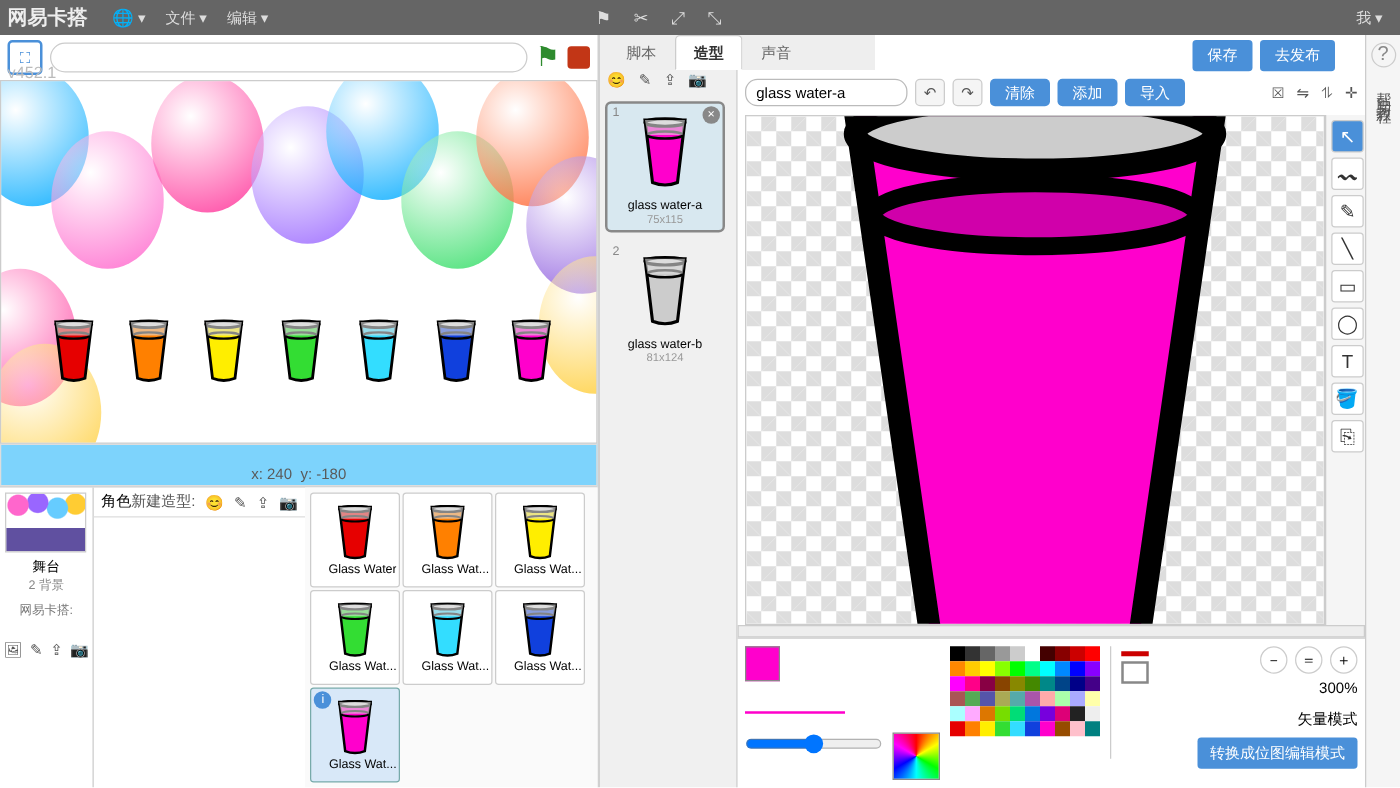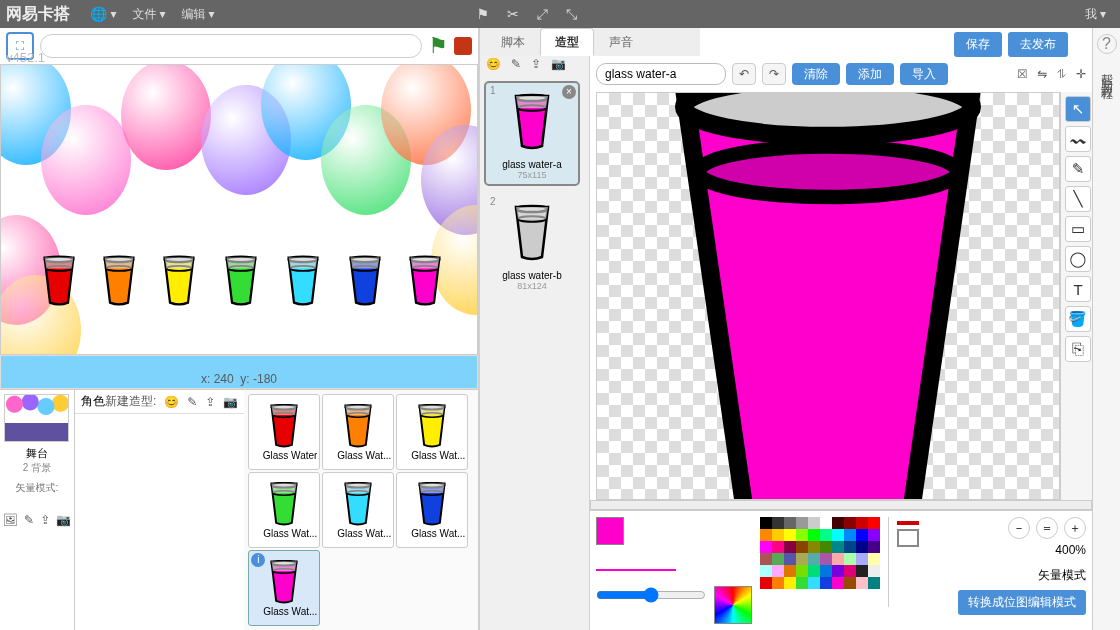--- a/index.html
+++ b/index.html
@@ -179,21 +179,21 @@
     </div>
     <div class="coords">
       <span>x:</span> <span>240</span>
       &nbsp;<span>y:</span> <span>-180</span>
     </div>
     <div class="sprite-area">
       <div class="backdrop-col">
         <div class="bd-thumb"></div>
         <div class="bd-lab">舞台</div>
         <div class="bd-sub">2 背景</div>
-        <div style="font-size:10px;color:#777;margin-top:6px">矢量模式:</div>
+        <div style="font-size:10px;color:#777;margin-top:6px">网易卡搭:</div>
         <div class="bd-icons">
           <span>🖼</span>
           <span>✎</span>
           <span>⇪</span>
           <span>📷</span>
         </div>
       </div>
       <div class="sprites-col">
         <div class="spr-hdr">
           <span>角色</span>
@@ -433,21 +433,21 @@
       <div style="display:flex;flex-direction:column;gap:4px;margin-top:4px">
         <div style="width:22px;height:4px;background:#c00"></div>
         <div style="width:22px;height:18px;border:2px solid #888"></div>
       </div>
       <div style="margin-left:auto;text-align:right">
         <div class="zoom-row">
           <div class="zbtn">－</div>
           <div class="zbtn">＝</div>
           <div class="zbtn">＋</div>
         </div>
-        <div style="margin-top:4px">400%</div>
+        <div style="margin-top:4px">300%</div>
         <div style="margin-top:10px">矢量模式</div>
         <div class="mode-btn">转换成位图编辑模式</div>
       </div>
     </div>
   </div>
 
   <div class="help-col">
     <div class="help-q">?</div>
     <div class="help-txt">帮助与教程</div>
   </div>

